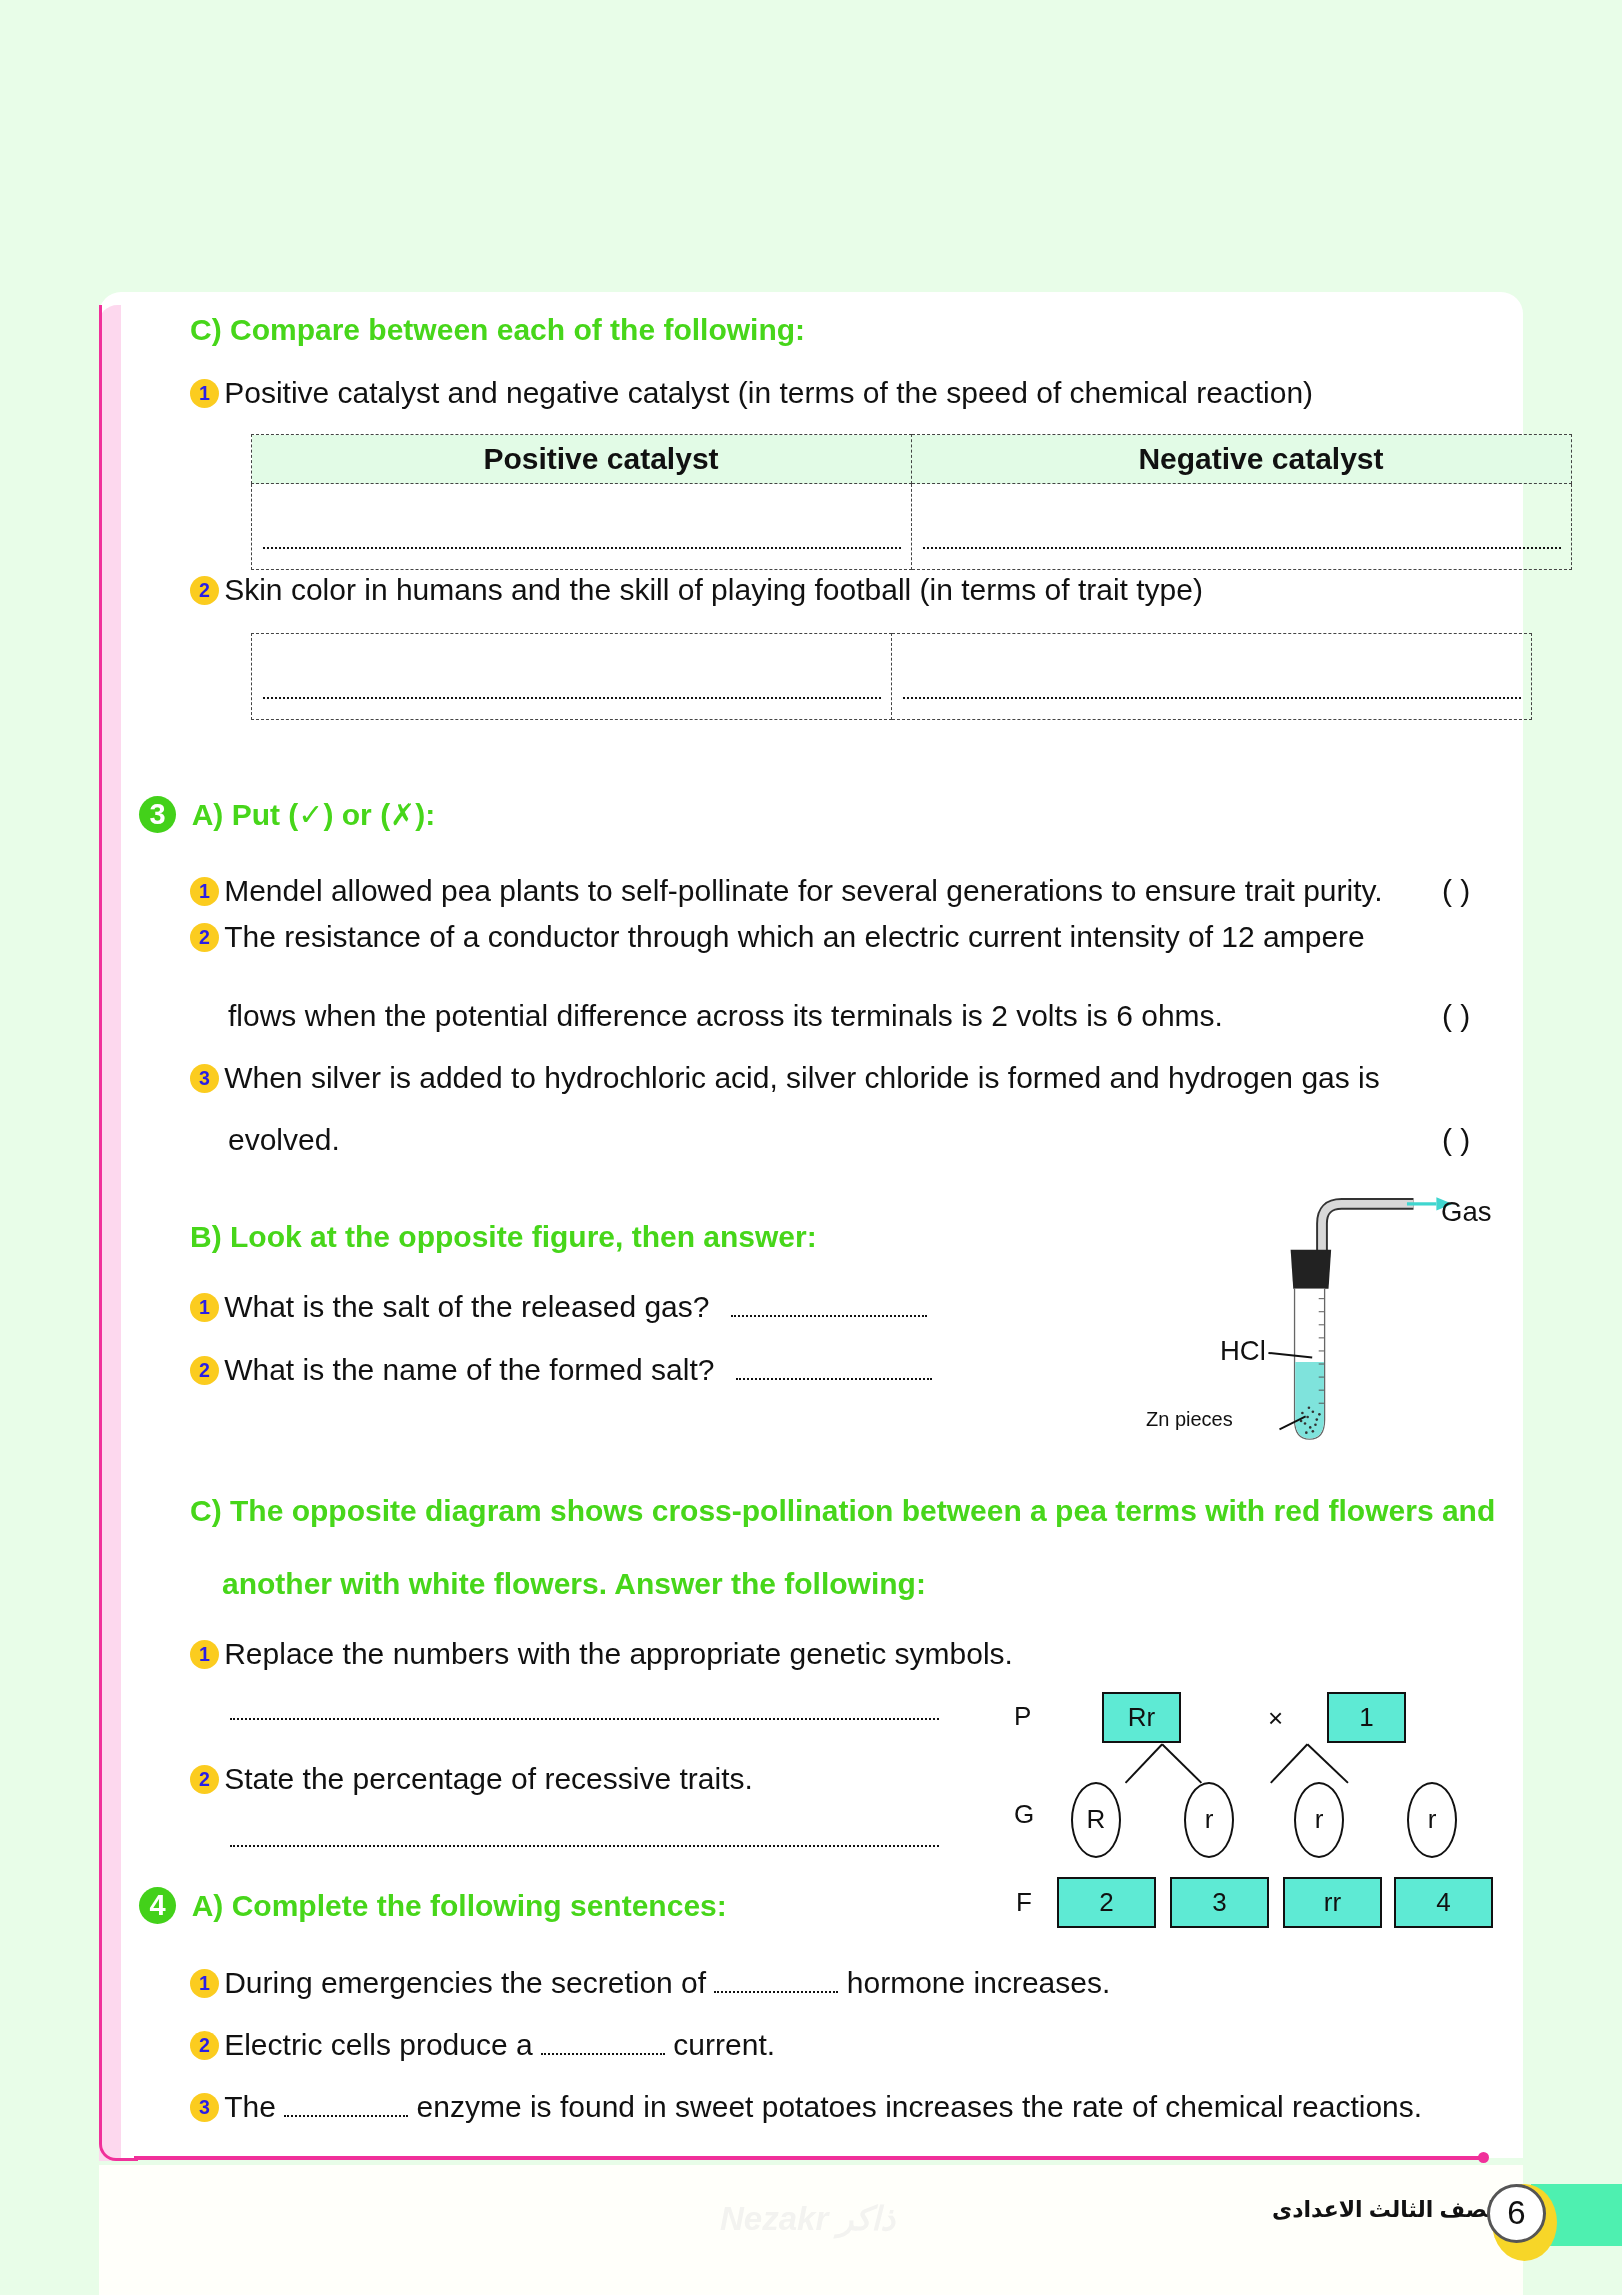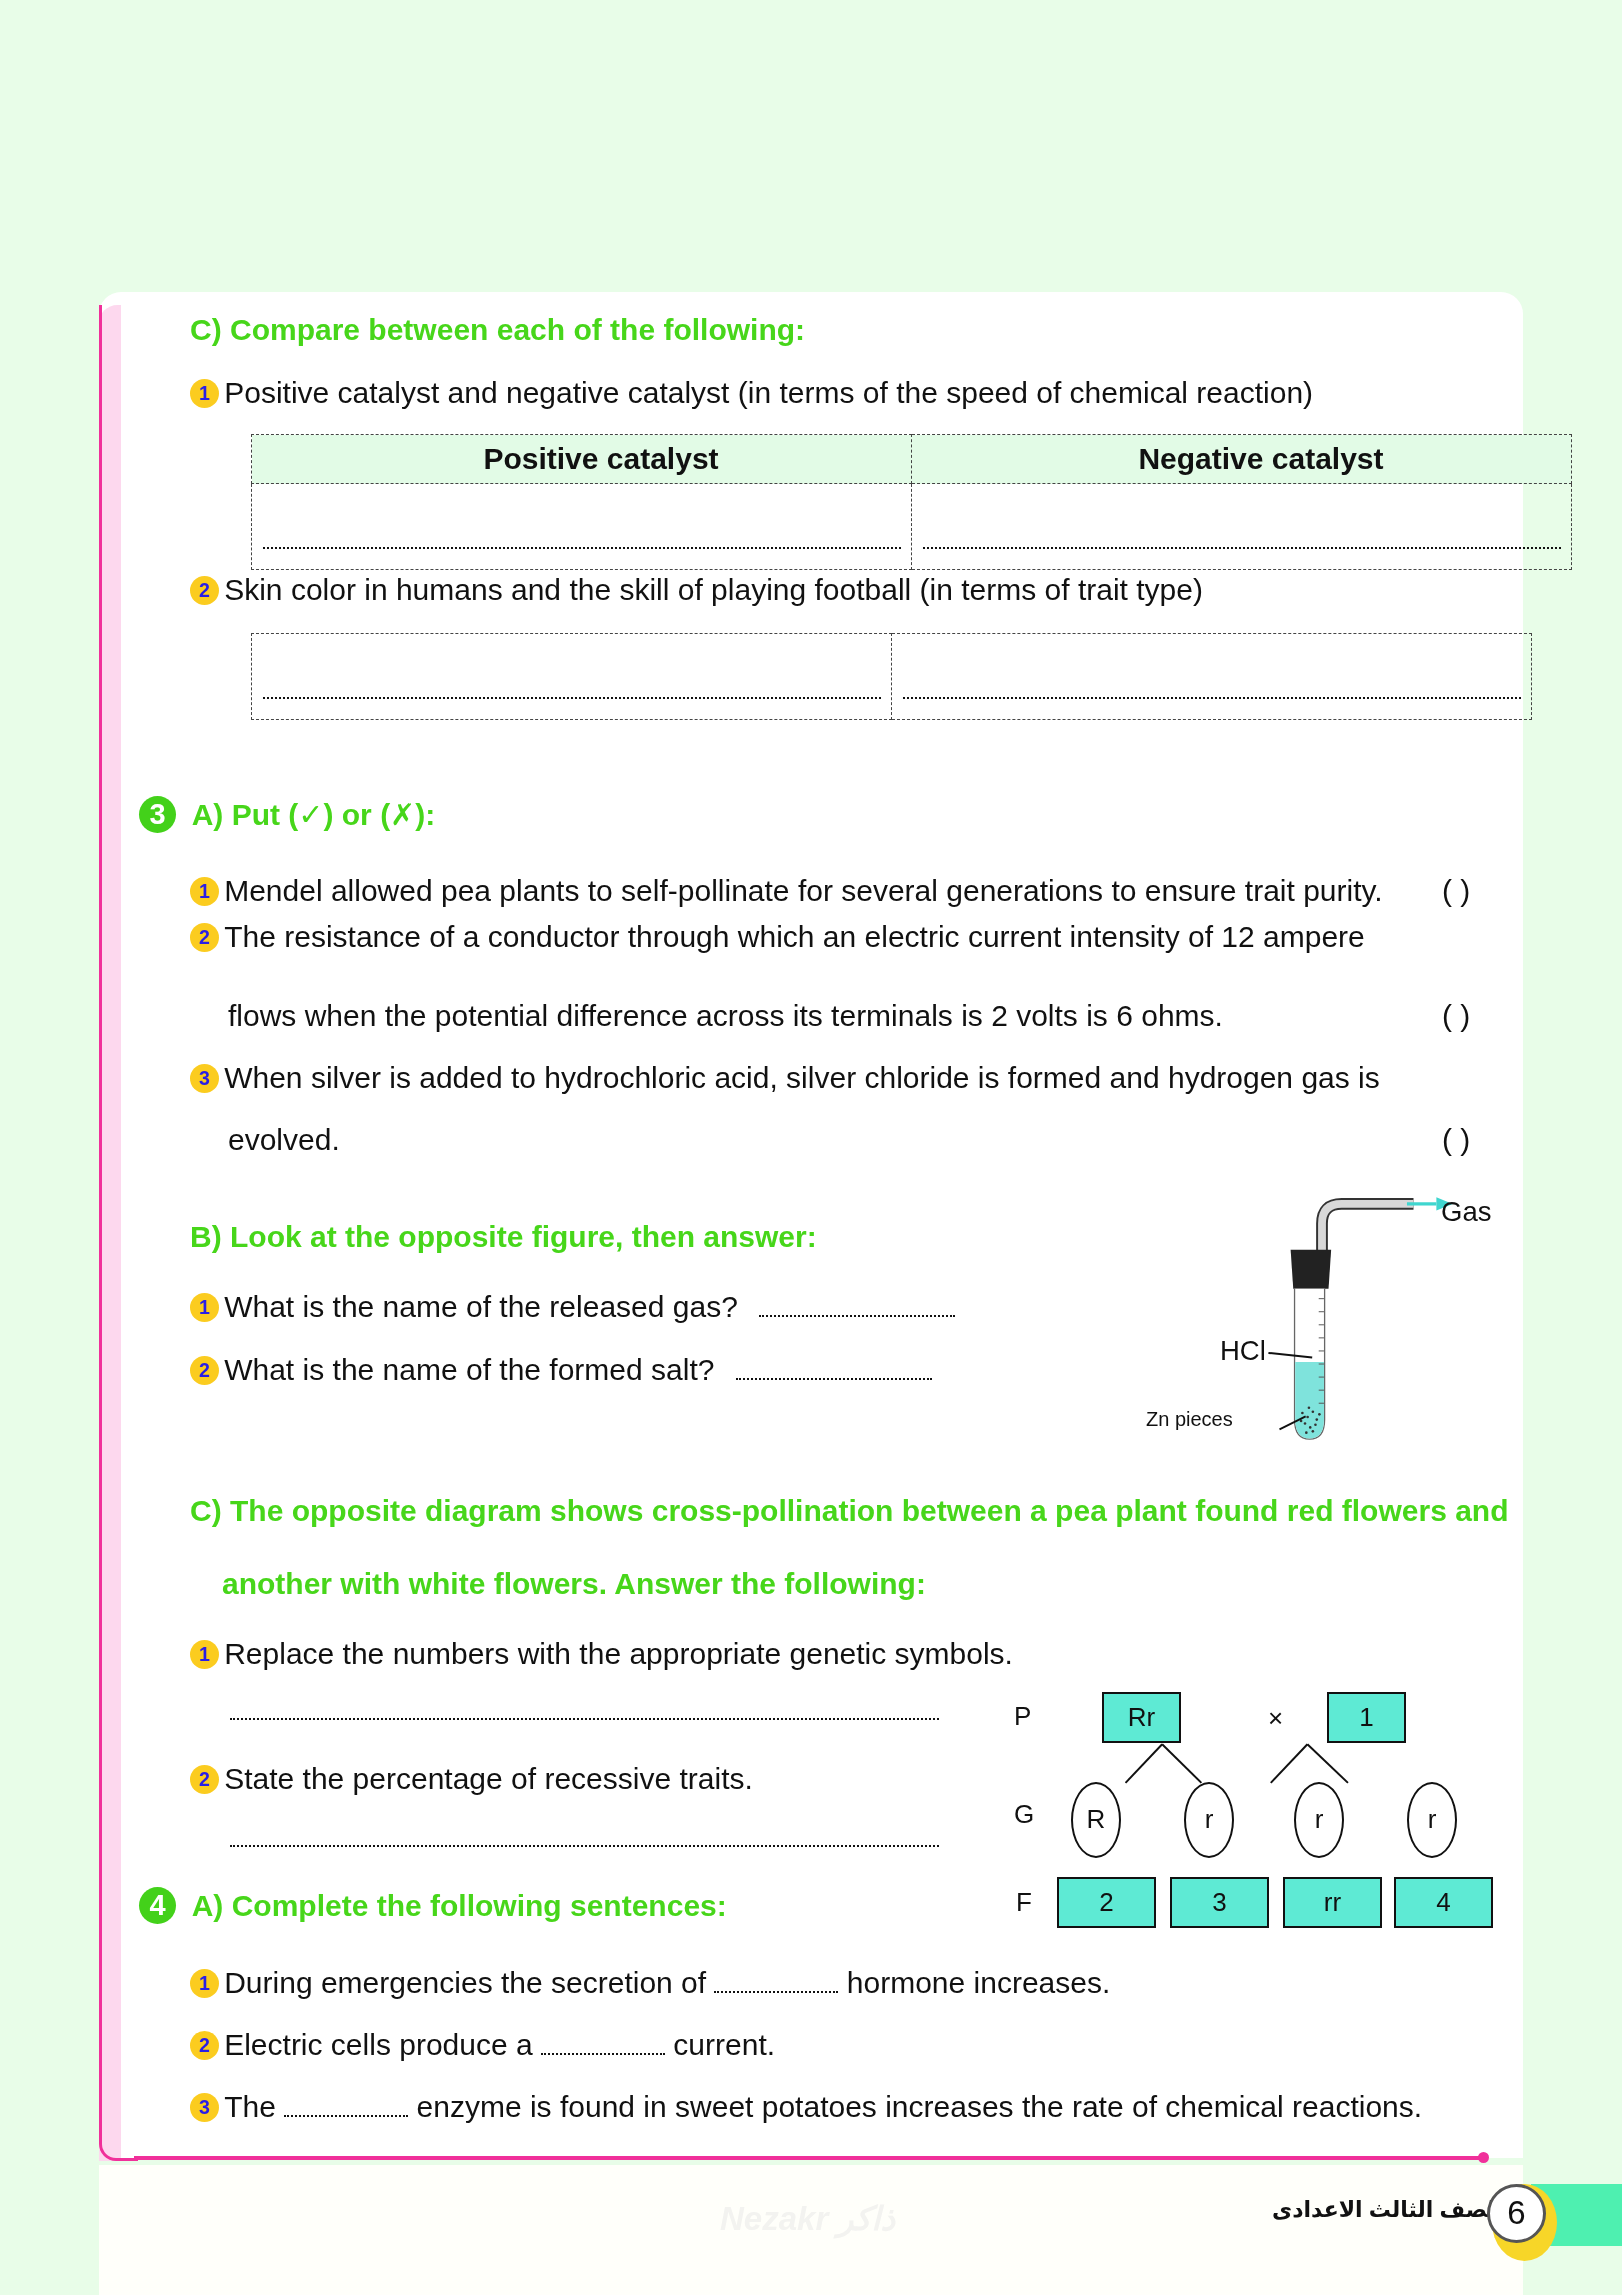--- a/index.html
+++ b/index.html
@@ -166,21 +166,21 @@
 
 <div class="abs txt" style="left:190px; top:1061px;">
   <span class="num">3</span><span>When silver is added to hydrochloric acid, silver chloride is formed and hydrogen gas is</span>
 </div>
 <div class="abs txt" style="left:228px; top:1123px;">evolved.</div>
 <div class="abs paren" style="left:1442px; top:1123px;">(   )</div>
 
 <div class="abs green-head" style="left:190px; top:1220px;">B) Look at the opposite figure, then answer:</div>
 
 <div class="abs txt" style="left:190px; top:1290px;">
-  <span class="num">1</span><span>What is the name of the released gas?</span>
+  <span class="num">1</span><span>What is the salt of the released gas?</span>
   <span class="inline-dots" style="width:196px; margin-left:13px;"></span>
 </div>
 <div class="abs txt" style="left:190px; top:1353px;">
   <span class="num">2</span><span>What is the name of the formed salt?</span>
   <span class="inline-dots" style="width:196px; margin-left:13px;"></span>
 </div>
 
 <svg class="abs" style="left:1139px; top:1184px;" width="366" height="262" viewBox="0 0 560 400">
 
   <path d="M280 115 L280 60 Q280 30 310 30 L420 30" fill="none" stroke="#333" stroke-width="18" stroke-linecap="butt"></path>
@@ -222,21 +222,21 @@
     <line x1="275" y1="335" x2="283" y2="335"></line>
   </g>
 
   <line x1="198" y1="258" x2="265" y2="265" stroke="#111" stroke-width="3"></line>
   <line x1="215" y1="375" x2="255" y2="355" stroke="#111" stroke-width="3"></line>
 </svg>
 <div class="abs" style="left:1441px; top:1196px; font-size:27.5px;">Gas</div>
 <div class="abs" style="left:1220px; top:1335px; font-size:27.5px;">HCl</div>
 <div class="abs" style="left:1146px; top:1408px; font-size:20px;">Zn pieces</div>
 
-<div class="abs green-head" style="left:190px; top:1494px;">C) The opposite diagram shows cross-pollination between a pea plant found red flowers and</div>
+<div class="abs green-head" style="left:190px; top:1494px;">C) The opposite diagram shows cross-pollination between a pea terms with red flowers and</div>
 <div class="abs green-head" style="left:222px; top:1567px;">another with white flowers. Answer the following:</div>
 
 <div class="abs txt" style="left:190px; top:1637px;">
   <span class="num">1</span><span>Replace the numbers with the appropriate genetic symbols.</span>
 </div>
 <div class="abs" style="left:230px; top:1718px; width:709px;">
     <span class="dots"></span>
   </div>
 
 <div class="abs txt" style="left:190px; top:1762px;">

